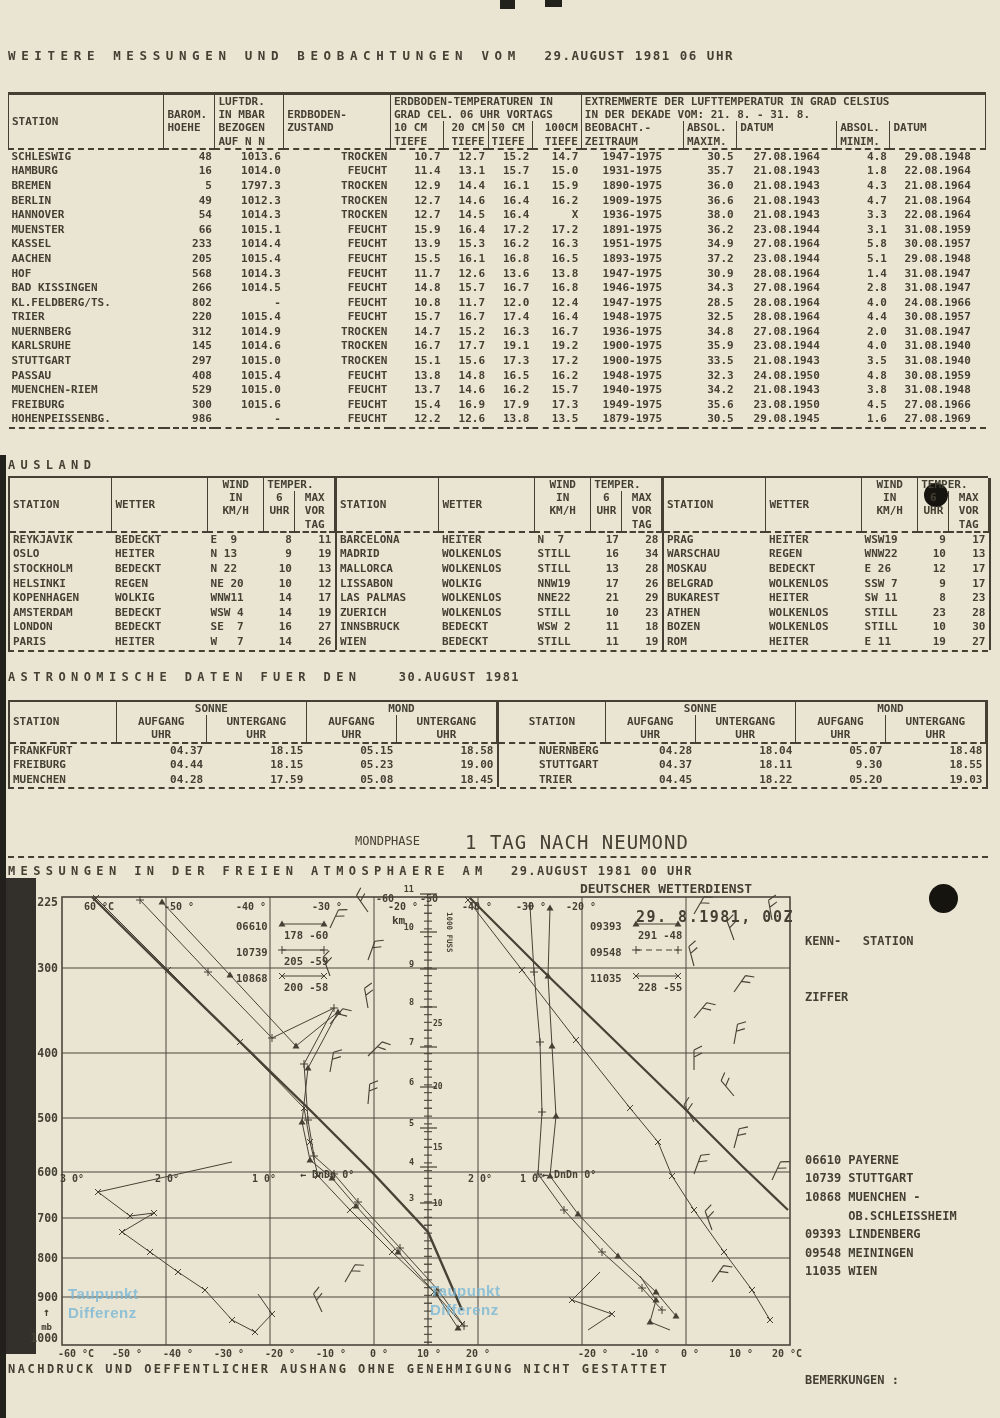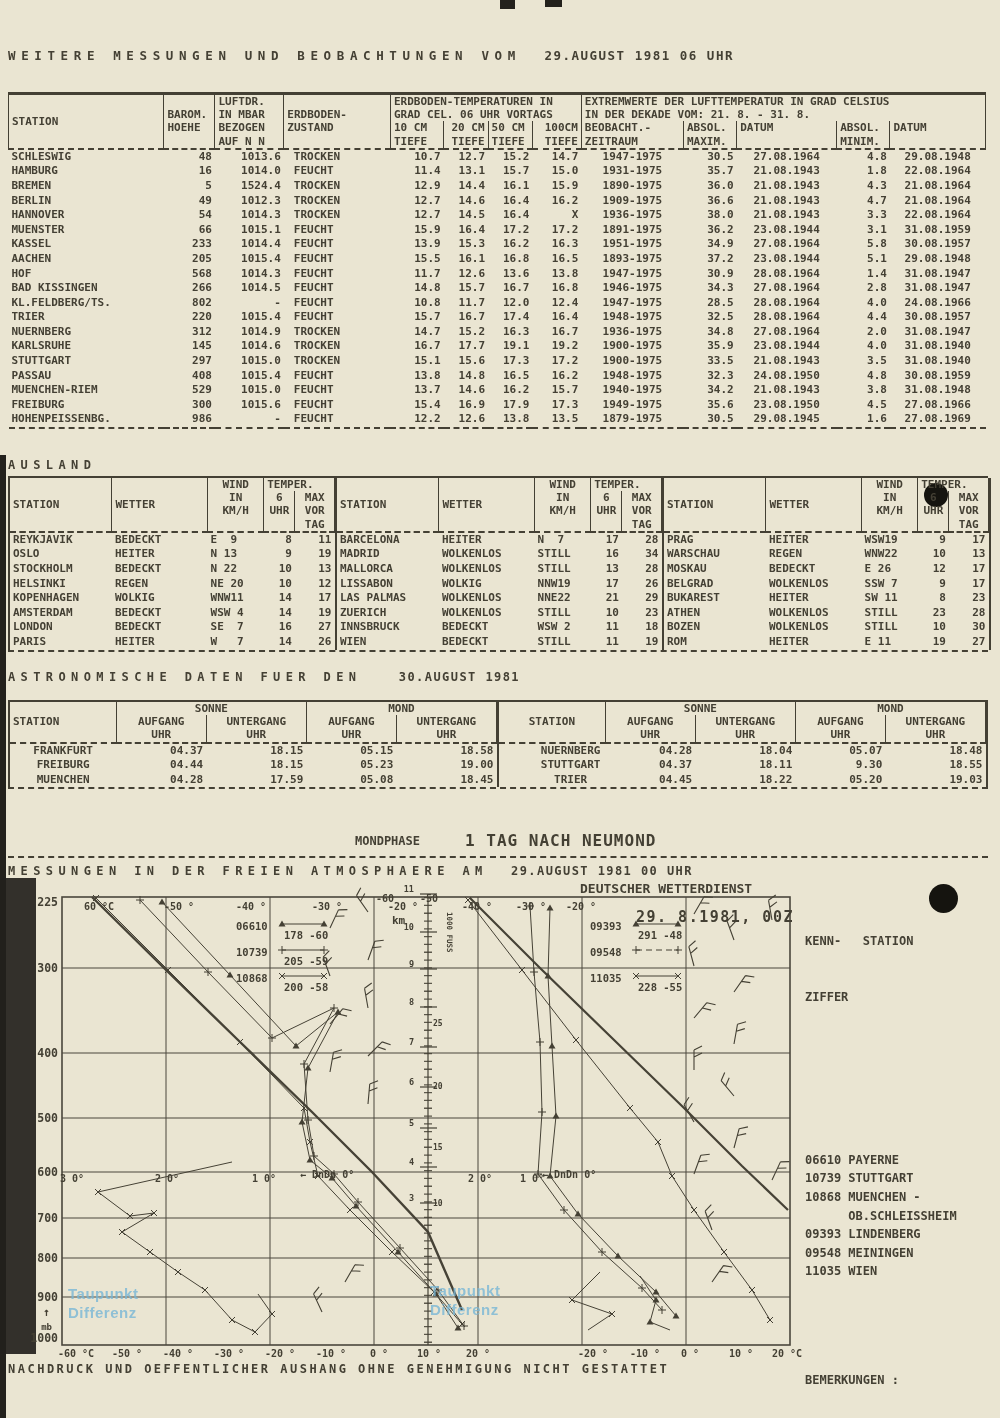--- a/index.html
+++ b/index.html
@@ -20,21 +20,21 @@
   .main-table thead th:first-child{border-left:1.4px solid var(--ink);}
   .main-table tbody td:nth-child(1){text-align:left;}
   .main-table tbody td:nth-child(2),
   .main-table tbody td:nth-child(3),
   .main-table tbody td:nth-child(5),
   .main-table tbody td:nth-child(6),
   .main-table tbody td:nth-child(7),
   .main-table tbody td:nth-child(8),
   .main-table tbody td:nth-child(10),
   .main-table tbody td:nth-child(12){text-align:right;}
-  .main-table tbody td:nth-child(4){padding-left:10px;}
+  .main-table tbody td:nth-child(4){padding-left:10px;text-align:right;}
   .main-table tbody td:nth-child(9),
   .main-table tbody td:nth-child(11),
   .main-table tbody td:nth-child(13){text-align:center;}
   
   .ausland-wrap{position:absolute;left:8px;top:476px;width:980px;display:flex;
      border-top:2.5px solid var(--ink);border-bottom:2px dashed var(--ink);}
   .agroup{border-right:2px solid var(--ink);}
   .agroup:first-child{border-left:2px solid var(--ink);}
   .agroup table{width:325px;}
   .agroup thead{border-bottom:2px dashed var(--ink);}
@@ -43,21 +43,21 @@
   
   .astro-wrap{position:absolute;left:8px;top:700px;width:980px;display:flex;
      border-top:2.5px solid var(--ink);border-bottom:2px dashed var(--ink);}
   .ahalf{border-left:2px solid var(--ink);}
   .ahalf:last-child{border-right:2px solid var(--ink);}
   .ahalf table{width:487px;}
   .ahalf thead{border-bottom:2px dashed var(--ink);}
   .ahalf .grp{text-align:center;border-bottom:none;}
   .ahalf .sub{text-align:center;}
   .ahalf td{text-align:right;}
-  .ahalf td:nth-child(1){text-align:center;}
+  .ahalf td:nth-child(1){text-align:left;}
   .dashed-sep{border-top:2.5px dashed var(--ink);height:0;}
   .stamp{color:var(--blue);font-family:"Liberation Sans",sans-serif;font-size:15px;
          font-weight:bold;opacity:.8;line-height:1.25;letter-spacing:.5px;}
   .kenn{font-size:12px;font-weight:bold;line-height:1.55;white-space:pre;}
   .hole{background:#15140f;border-radius:50%;}
   .edge{background:#23211c;}
   svg text{font-family:"DejaVu Sans Mono",monospace;fill:var(--ink);font-weight:bold;}
 </style>
 </head>
 <body>
@@ -157,21 +157,21 @@
           <td>1931-1975</td>
           <td>35.7</td>
           <td>21.08.1943</td>
           <td>1.8</td>
           <td>22.08.1964</td>
         </tr>
 
         <tr>
           <td>BREMEN</td>
           <td>5</td>
-          <td>1524.4</td>
+          <td>1797.3</td>
           <td>TROCKEN</td>
           <td>12.9</td>
           <td>14.4</td>
           <td>16.1</td>
           <td>15.9</td>
           <td>1890-1975</td>
           <td>36.0</td>
           <td>21.08.1943</td>
           <td>4.3</td>
           <td>21.08.1964</td>
@@ -806,22 +806,22 @@
             <td>04.45</td>
             <td>18.22</td>
             <td>05.20</td>
             <td>19.03</td>
           </tr>
           </tbody>
       </table>
     </div>
   </div>
 
-  <div class="abs" style="left:355px;top:834px;font-size:12px;font-weight:bold;">MONDPHASE</div>
-  <div class="abs" style="left:465px;top:831px;font-size:16px;font-weight:bold;letter-spacing:1px;">1 TAG NACH NEUMOND</div>
+  <div class="abs" style="left:355px;top:834px;font-size:12px;font-weight:normal;">MONDPHASE</div>
+  <div class="abs" style="left:465px;top:831px;font-size:19px;font-weight:normal;letter-spacing:1px;">1 TAG NACH NEUMOND</div>
 
   <div class="abs dashed-sep" style="left:8px;top:856px;width:980px;"></div>
 
   <div class="abs title-line" style="left:8px;top:864px;font-size:12px;">
     <span class="ls">MESSUNGEN IN DER FREIEN ATMOSPHAERE AM</span>
     <span class="ls2" style="margin-left:16px;">29.AUGUST    1981  00 UHR</span>
   </div>
 
   <svg class="abs" style="left:0;top:880px;" width="1000" height="482" viewBox="0 0 1000 482">
     <defs>

